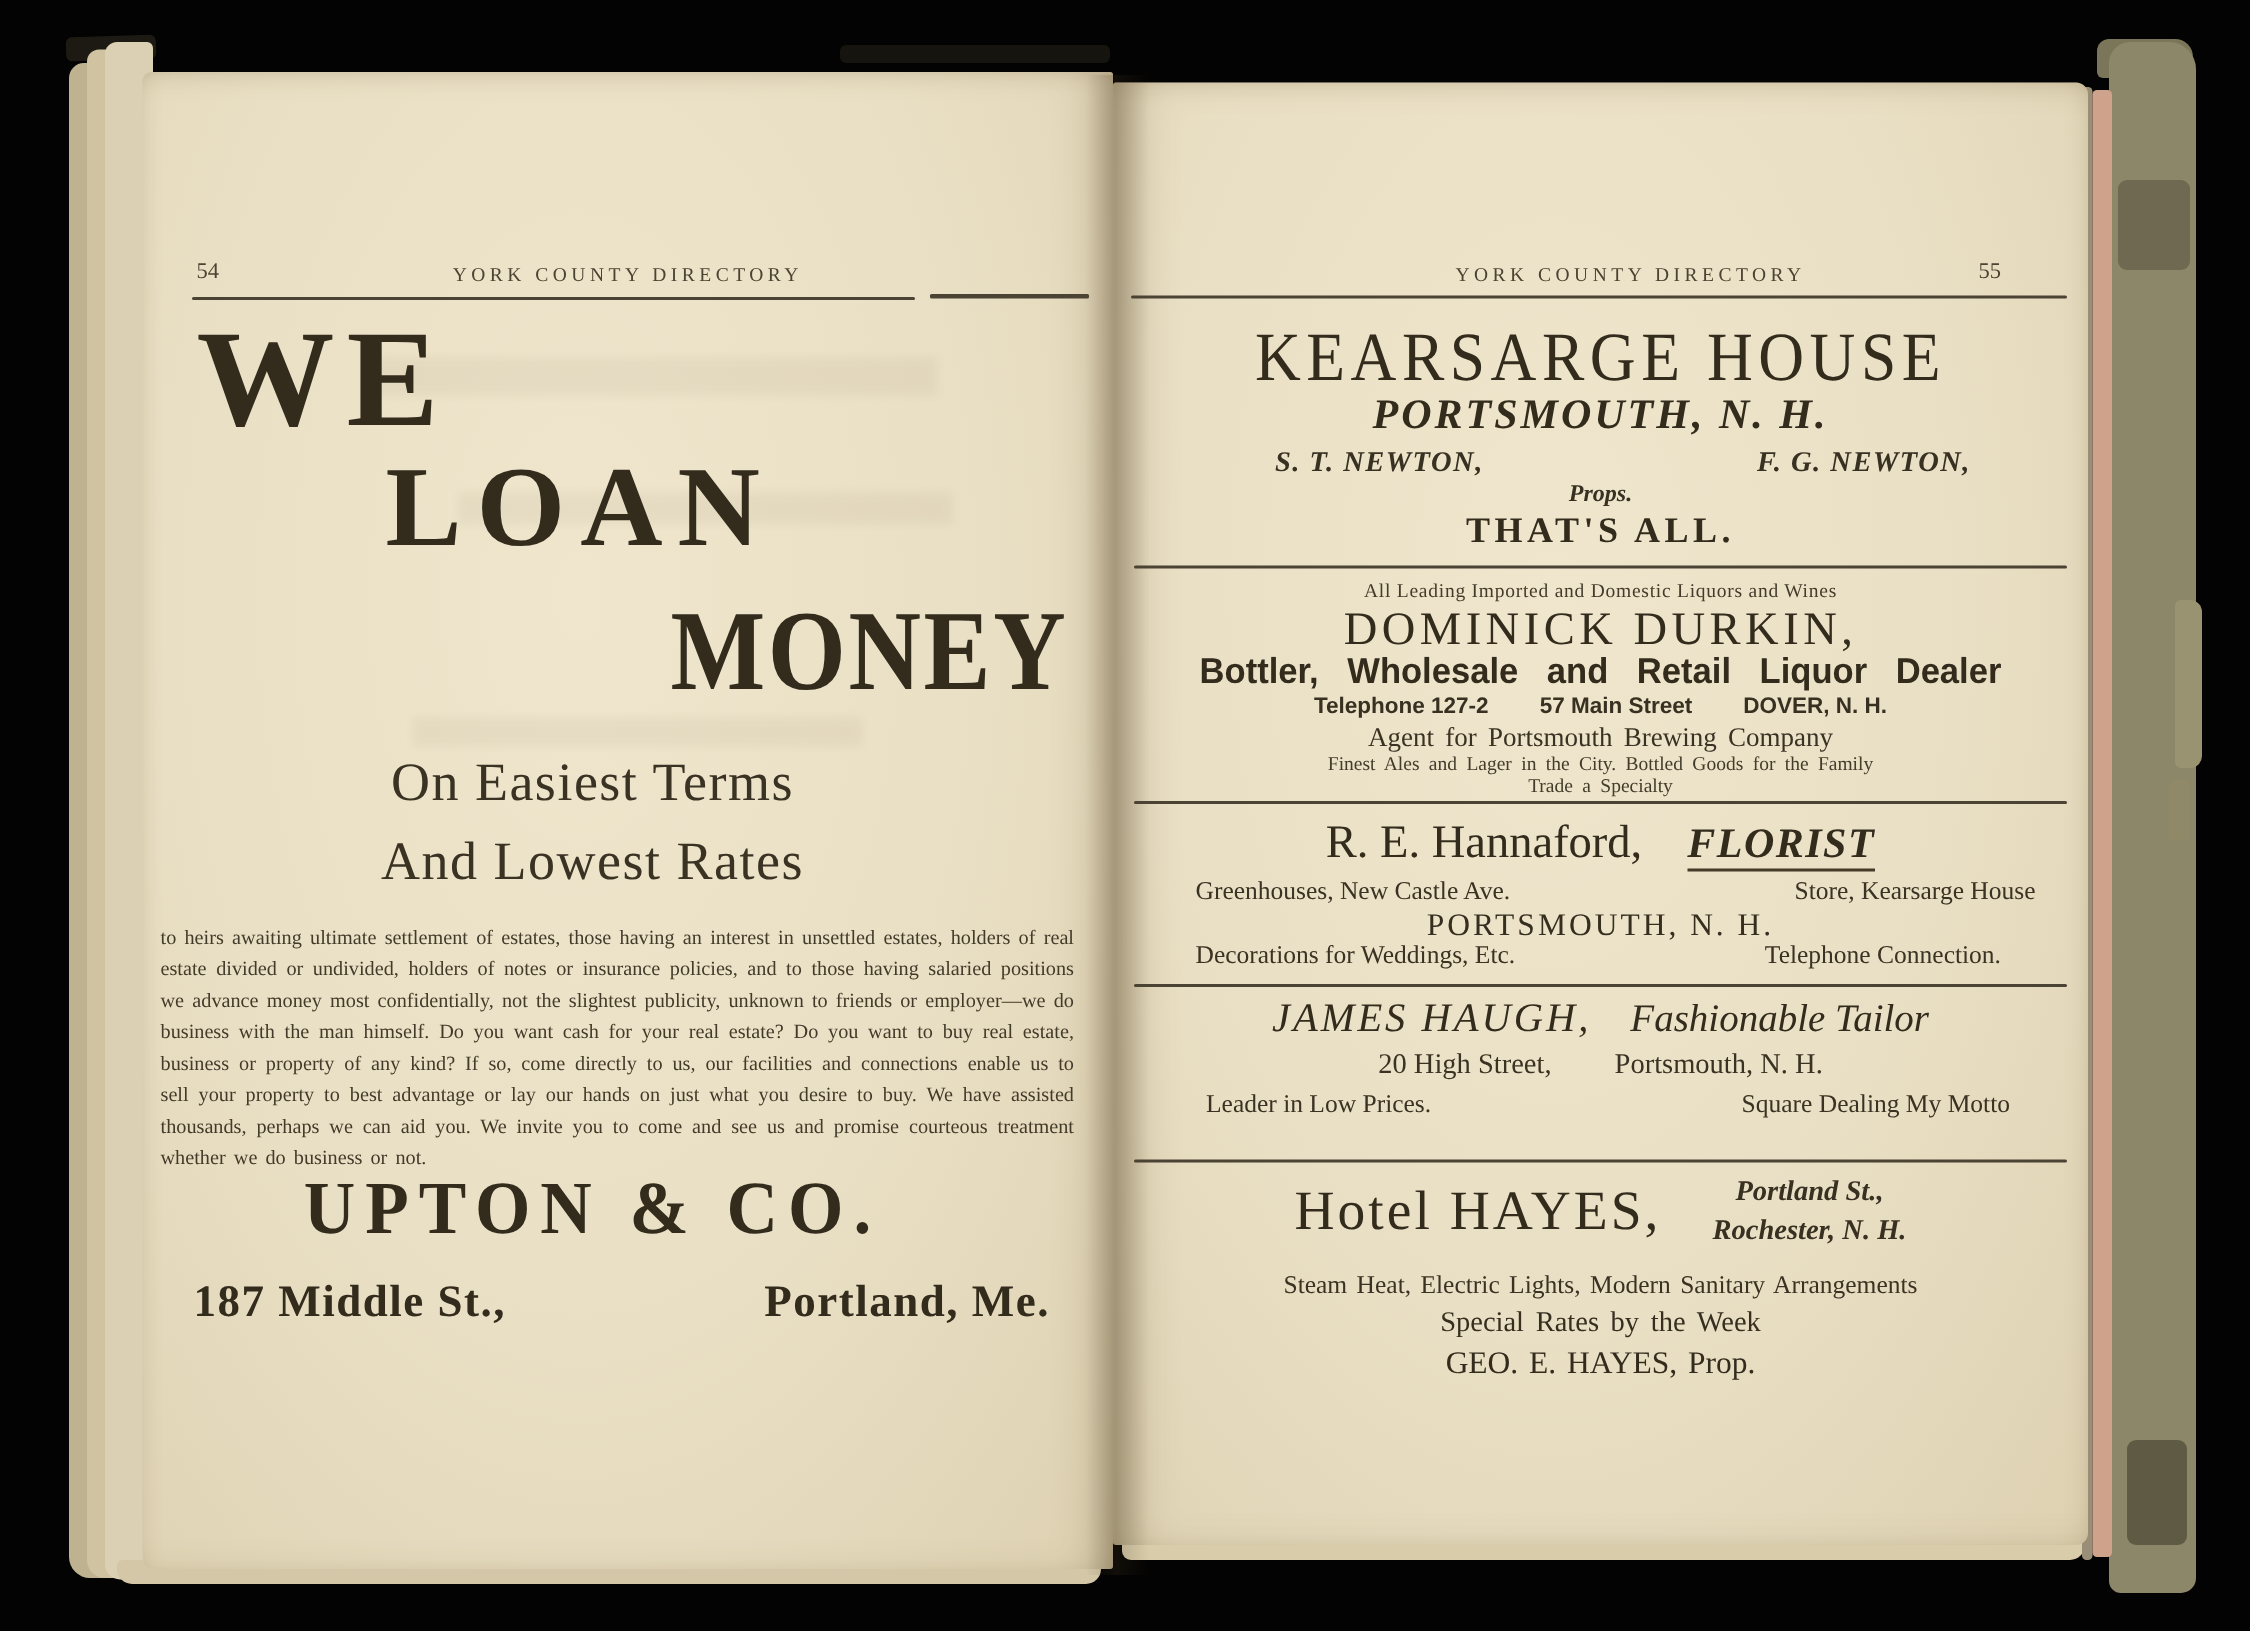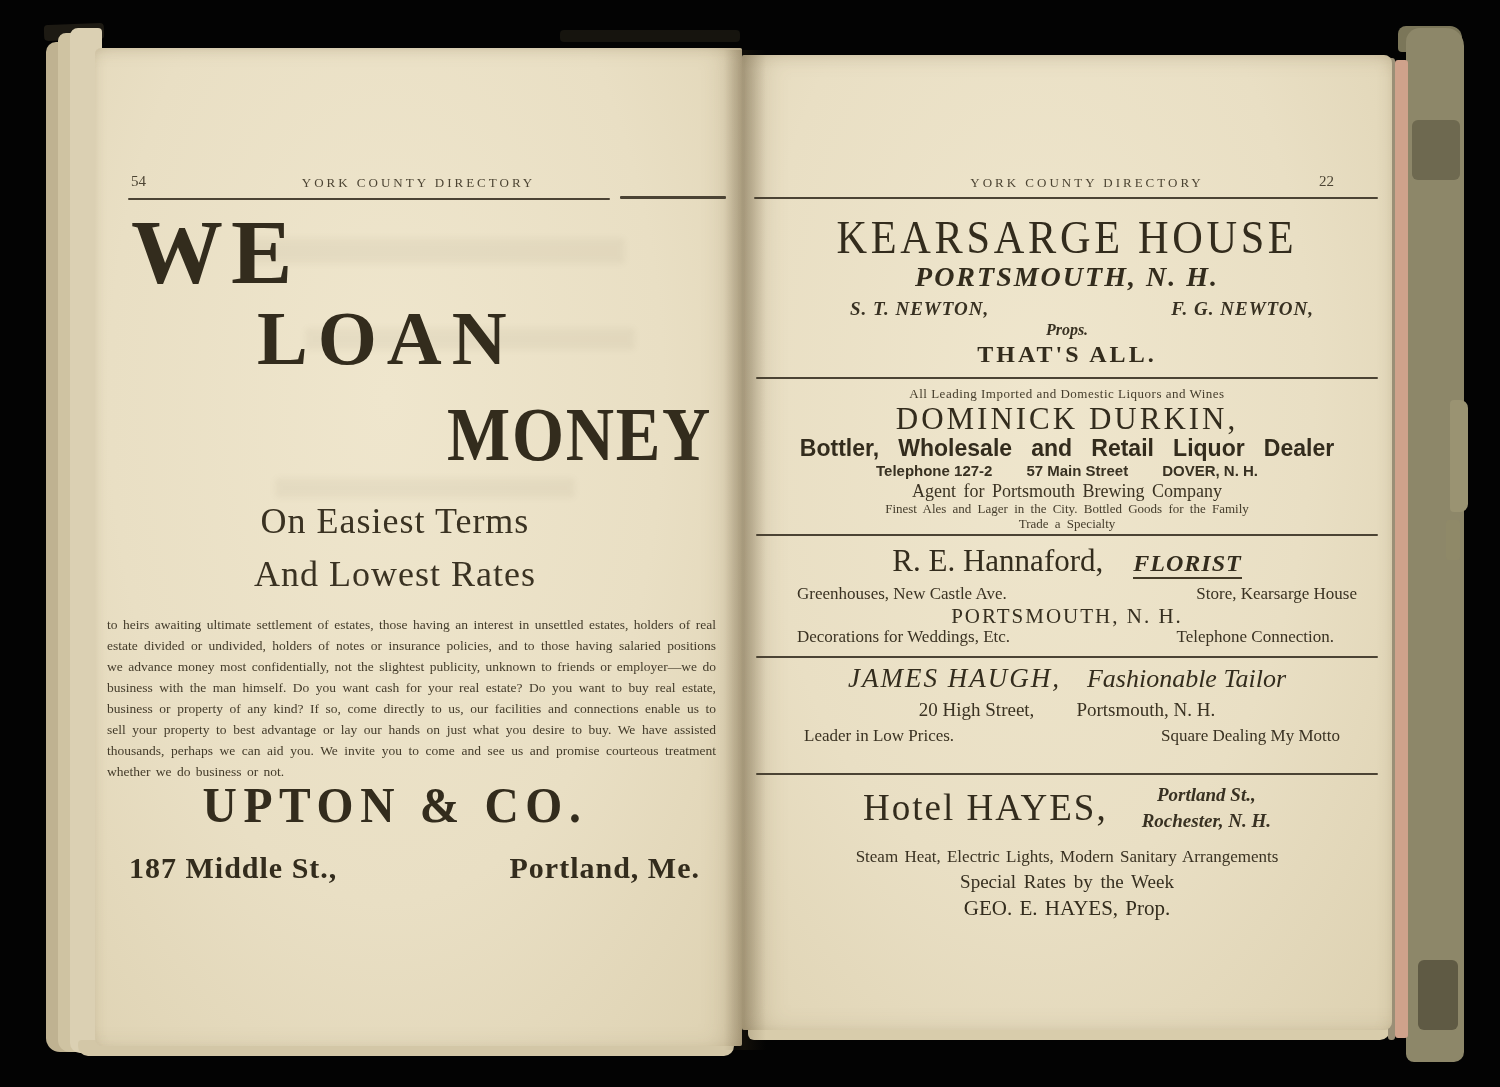--- a/index.html
+++ b/index.html
@@ -59,21 +59,21 @@
   .k-prop{font-size:19px;font-style:italic;font-weight:bold;letter-spacing:1px;color:#383122;}
   .k-props{font-size:16px;font-style:italic;font-weight:bold;color:#383122;}
   .k-tag{font-size:24px;font-weight:bold;letter-spacing:3px;color:#332c1d;}
   .d-lead{font-size:13px;letter-spacing:.5px;color:#443c2b;}
   .d-name{font-size:31px;letter-spacing:3px;color:#332c1d;}
   .d-role{font-size:24px;font-weight:bold;word-spacing:.55em;color:#332c1d;transform:scaleX(.96);transform-origin:center;}
   .d-contact{font-size:15px;font-weight:bold;color:#383122;}
   .d-agent{font-size:18px;word-spacing:3px;color:#3a3222;}
   .d-note{font-size:13px;word-spacing:3px;color:#443c2b;}
   .h-name{font-size:31px;color:#332c1d;}
-  .h-role{font-size:24px;font-style:italic;font-weight:bold;letter-spacing:1px;border-bottom:2px solid #443b28;color:#332c1d;}
+  .h-role{font-size:28px;font-style:italic;font-weight:bold;letter-spacing:1px;border-bottom:2px solid #443b28;color:#332c1d;}
   .h-line{font-size:17px;color:#3a3222;}
   .h-city{font-size:21px;letter-spacing:2px;color:#362f20;}
   .j-name{font-size:27px;font-style:italic;letter-spacing:2px;color:#332c1d;}
   .j-role{font-size:26px;font-style:italic;color:#332c1d;}
   .j-line{font-size:19px;color:#3a3222;}
   .j-small{font-size:17px;color:#3a3222;}
   .j-cta{font-size:16px;font-weight:bold;word-spacing:4px;color:#362f20;}
   .hy-name{font-size:37px;letter-spacing:2px;color:#332c1d;}
   .hy-addr{font-size:19px;font-style:italic;font-weight:bold;line-height:1.35;text-align:center;color:#383122;}
   .hy-line1{font-size:17px;word-spacing:2px;color:#3a3222;}
@@ -123,21 +123,21 @@
     <div class="abs firm center" style="left:0;width:600px;top:728px;">UPTON &amp; CO.</div>
 
     <div class="row" style="left:34px;right:42px;top:803px;justify-content:space-between;">
       <span class="addr">187 Middle St.,</span>
       <span class="addr">Portland, Me.</span>
     </div>
   </div>
 
   <div class="page page-right">
     <div class="abs hdr" style="left:20px;width:100%;top:120px;text-align:center;">YORK COUNTY DIRECTORY</div>
-    <div class="abs pagenum" style="right:58px;top:118px;">22</div>
+    <div class="abs pagenum" style="right:58px;top:118px;">55</div>
     <div class="rule" style="left:12px;right:14px;top:142px;"></div>
 
     <div class="abs k-title center" style="left:0;width:100%;top:156px;">KEARSARGE HOUSE</div>
     <div class="abs k-city center" style="left:0;width:100%;top:206px;">PORTSMOUTH, N. H.</div>
     <div class="row" style="left:108px;right:78px;top:243px;justify-content:space-between;">
       <span class="k-prop">S. T. NEWTON,</span>
       <span class="k-prop">F. G. NEWTON,</span>
     </div>
     <div class="abs k-props center" style="left:0;width:100%;top:266px;">Props.</div>
     <div class="abs k-tag center" style="left:0;width:100%;top:286px;">THAT'S ALL.</div>

